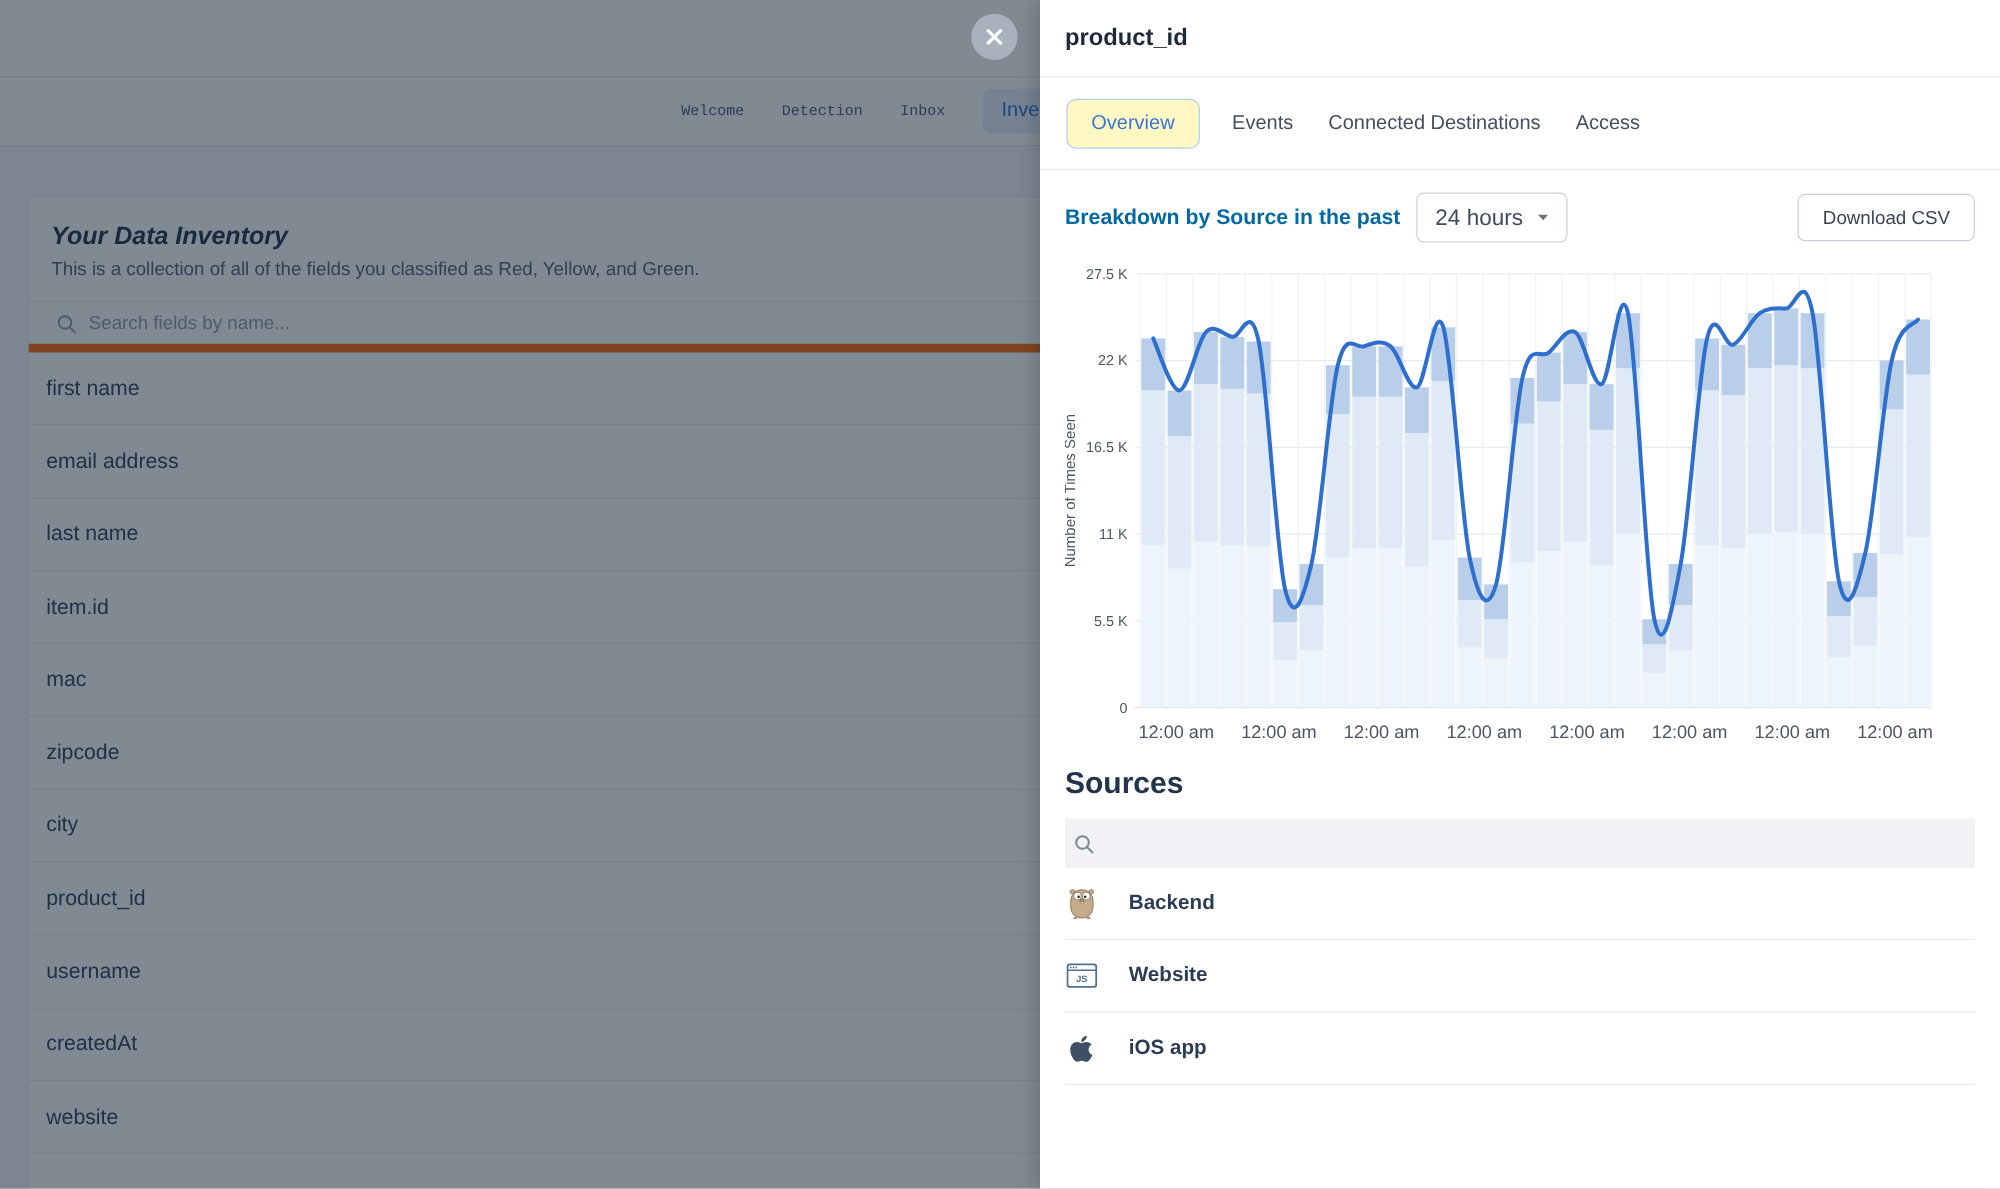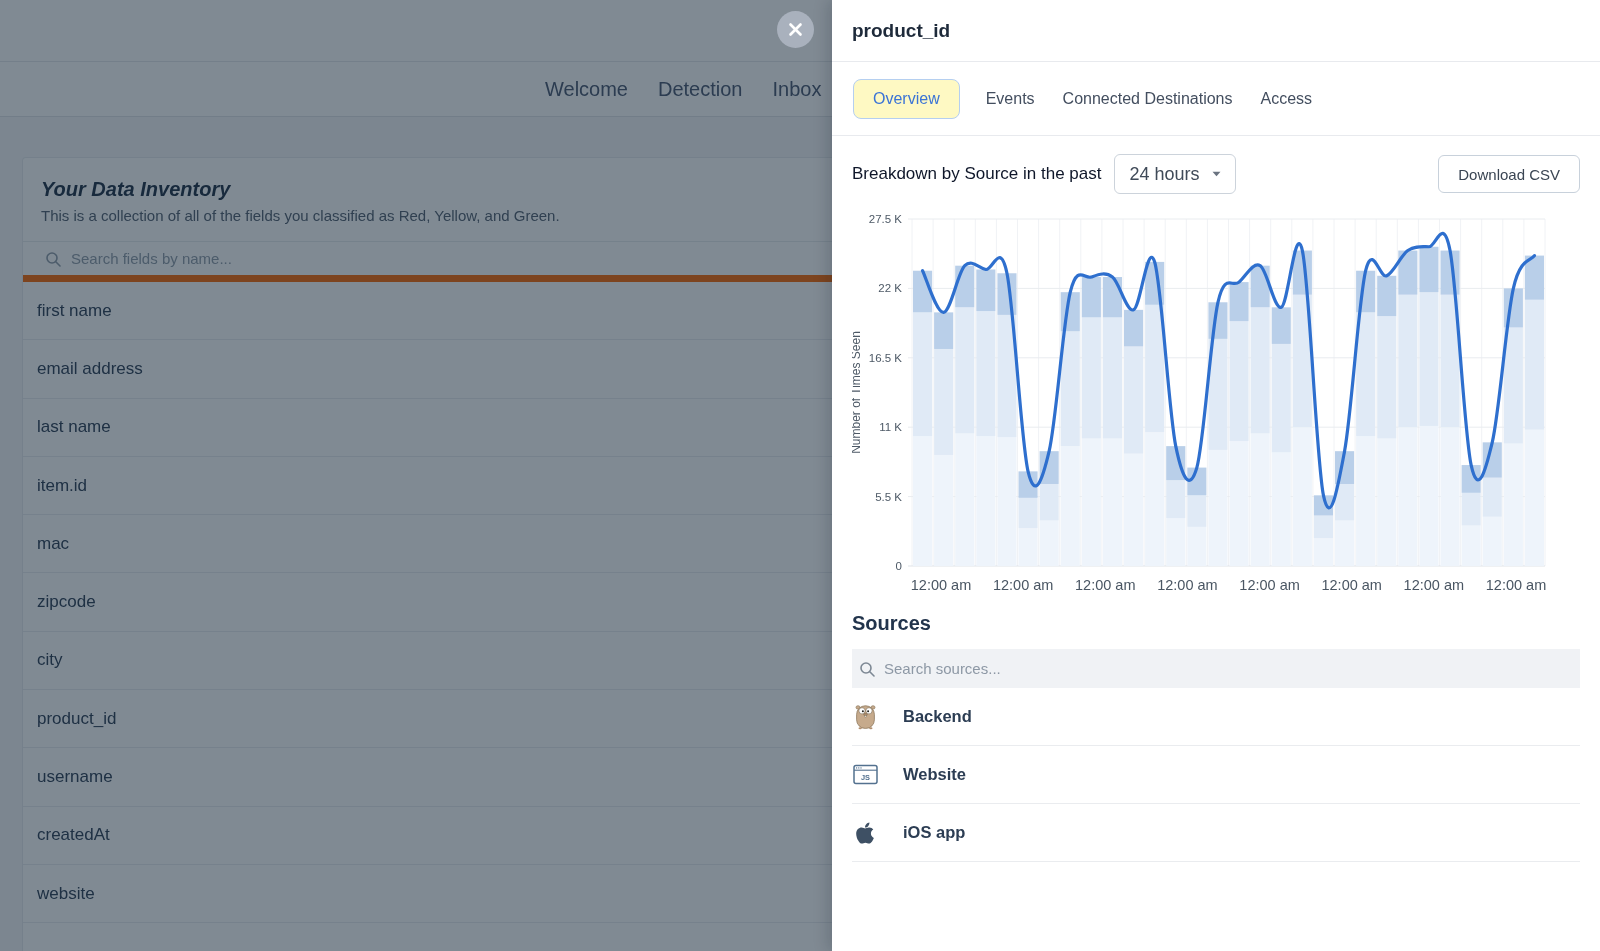--- a/index.html
+++ b/index.html
@@ -8,21 +8,21 @@
     font-family:"Liberation Sans", sans-serif;
     position:relative; overflow:hidden; background:#fff;
     -webkit-font-smoothing:antialiased;
   }
 
   
   .page { position:absolute; inset:0; background:#f6f7f9; z-index:0; }
   .topbar { height:62px; background:#fff; border-bottom:1px solid #e6e8ec; }
   .navbar { height:55px; background:#fff; border-bottom:1px solid #e2e5e9; position:relative; }
   .nav-items { position:absolute; left:545px; top:0; height:100%; display:flex; align-items:center; gap:30px; }
-  .nav-link { font-size:20px; color:#56637a; white-space:nowrap; cursor:pointer; }
+  .nav-link { font-size:12px; color:#56637a; white-space:nowrap; cursor:pointer;font-family:Liberation Mono, monospace; }
   .nav-pill { background:#e7effb; color:#3b76d3; padding:9px 15px; border-radius:7px; font-size:16px; white-space:nowrap; cursor:pointer; }
   .card { position:absolute; left:22px; top:157px; right:0; bottom:0; background:#fff; border:1px solid #e8ebee; border-bottom:none; border-radius:4px 4px 0 0; }
   .card-head { padding:20px 18px 17px 18px; }
   .card-title { font-size:20px; font-weight:600; color:#2f3f53;font-style:italic; }
   .card-sub { margin-top:6px; font-size:15px; color:#5f6b7a; }
   .field-search { height:41px; border-top:1px solid #e9ecef; border-bottom:7px solid #f97316; display:flex; align-items:center; padding:0 0 0 22px; gap:10px; color:#97a2ae; }
   .field-search input { border:none; outline:none; background:transparent; font-size:15px; color:#4a5a6e; font-family:inherit; width:400px; }
   .field-search input::placeholder { color:#97a2ae; }
   .field-row { height:58.3px; border-bottom:1px solid #ebedf0; display:flex; align-items:center; padding-left:14px; font-size:17px; color:#3c4c61; font-weight:500; cursor:pointer; }
 
@@ -34,27 +34,27 @@
   
   .panel { position:absolute; top:0; right:0; width:768px; height:951px; background:#fff; z-index:20;
     box-shadow:-4px 0 14px rgba(10,20,35,0.18); }
   .panel-header { height:62px; border-bottom:1px solid #e8eaee; display:flex; align-items:center; padding:0 20px; }
   .panel-title { font-size:19px; font-weight:600; color:#1e2a3a; }
   .tabs { height:74px; border-bottom:1px solid #e8eaee; display:flex; align-items:center; padding:0 21px; gap:24px; }
   .tab { font-size:16px; color:#434e5f; padding:10px 2px; cursor:pointer; white-space:nowrap; }
   .tab.active { color:#3b74d6; background:#fef9c3; border:1px solid #b5cff0; border-radius:8px; padding:10px 19px; }
   .panel-body { padding:18px 20px 0 20px; }
   .section-row { display:flex; align-items:center; height:40px; }
-  .section-title { font-size:17px; font-weight:400; color:#0f172a; }
+  .section-title { font-size:17px; font-weight:700; color:#0369a1; }
   .range-select { margin-left:13px; border:1px solid #ccd3db; border-radius:6px; height:40px; padding:0 14px;
     display:flex; align-items:center; gap:12px; font-size:18px; color:#3f4a58; background:#fff; cursor:pointer; }
   .download-btn { margin-left:auto; border:1px solid #c8d1db; border-radius:6px; height:38px; padding:0 19px;
     font-size:15px; color:#3a4553; background:#fff; display:flex; align-items:center; cursor:pointer; font-family:Liberation Sans, sans-serif; }
   .chart-wrap { margin-top:6px; }
-  .sources-title { font-size:20px; font-weight:700; color:#22344c; margin:8px 0 14px 0; }
+  .sources-title { font-size:24px; font-weight:700; color:#22344c; margin:8px 0 14px 0; }
   .src-search { height:39px; background:#f0f2f5; display:flex; align-items:center; padding:0 7px; gap:9px; color:#7d8894; }
   .src-search input { border:none; outline:none; background:transparent; font-size:15px; color:#4a5a6e; font-family:inherit; width:400px; }
   .src-search input::placeholder { color:#8d98a5; }
   .src-row { height:58px; border-bottom:1px solid #eaecef; display:flex; align-items:center; gap:25px; cursor:pointer; }
   .src-icon { width:26px; display:flex; align-items:flex-start; justify-content:center; }
   .src-label { font-size:16.5px; font-weight:600; color:#2c3d53; }
 </style>
 </head>
 <body>
 
@@ -283,21 +283,20 @@
 
     <div class="sources-title">Sources</div>
 
     <div class="src-search">
       <span style="display:flex;">
         <svg width="16" height="16" viewBox="0 0 16 16">
             <circle cx="7" cy="7" r="5" stroke="currentColor" fill="none" stroke-width="1.6"></circle>
             <line x1="10.8" y1="10.8" x2="15" y2="15" stroke="currentColor" stroke-width="1.6" stroke-linecap="round"></line>
           </svg>
       </span>
-      <input type="text" placeholder="Search sources..." style="">
     </div>
 
     <div class="src-row">
       <span class="src-icon">
         <svg width="21" height="26" viewBox="0 0 21 26">
           <ellipse cx="3" cy="3.4" rx="2" ry="1.7" fill="#c6aa8c" stroke="#8f7a5e" stroke-width="0.7"></ellipse>
           <ellipse cx="18" cy="3.4" rx="2" ry="1.7" fill="#c6aa8c" stroke="#8f7a5e" stroke-width="0.7"></ellipse>
           <rect x="1.6" y="1.8" width="17.8" height="22.6" rx="8.6" fill="#c6aa8c" stroke="#8f7a5e" stroke-width="0.8"></rect>
           <circle cx="7" cy="6.8" r="3.1" fill="#fff" stroke="#6b5b43" stroke-width="0.5"></circle>
           <circle cx="14" cy="6.8" r="3.1" fill="#fff" stroke="#6b5b43" stroke-width="0.5"></circle>

